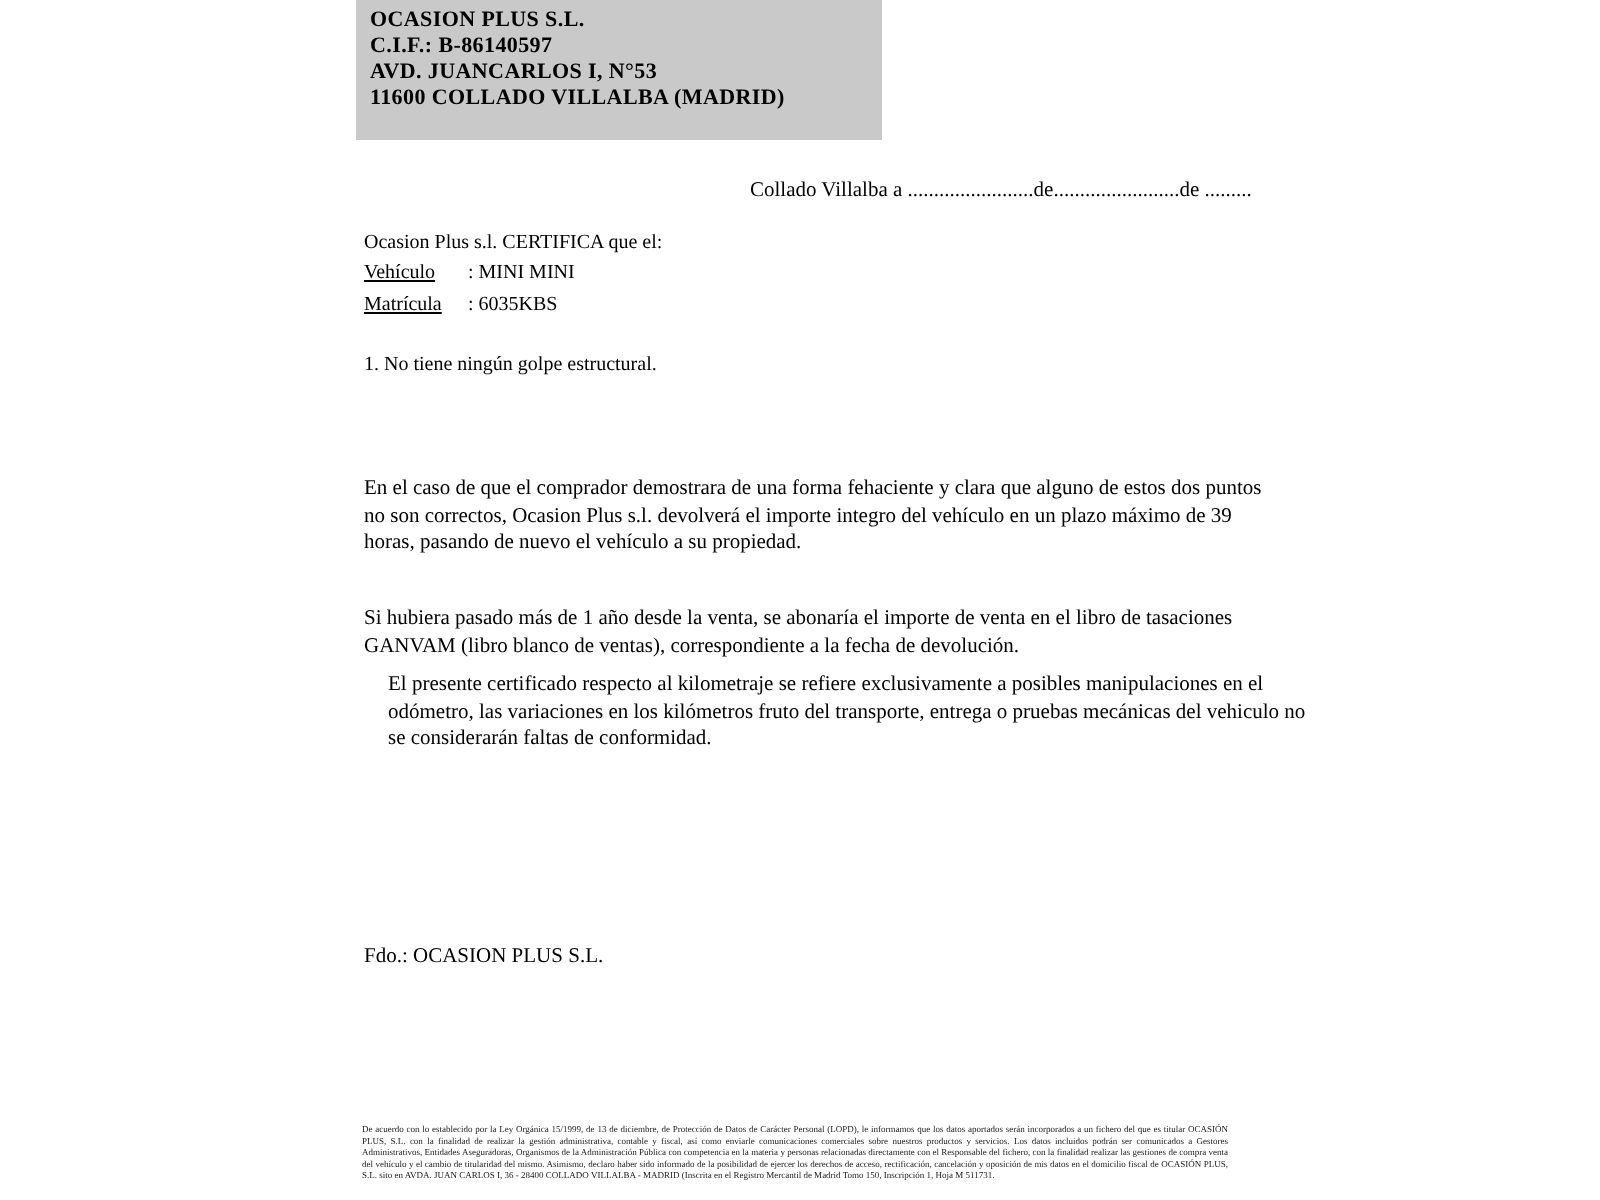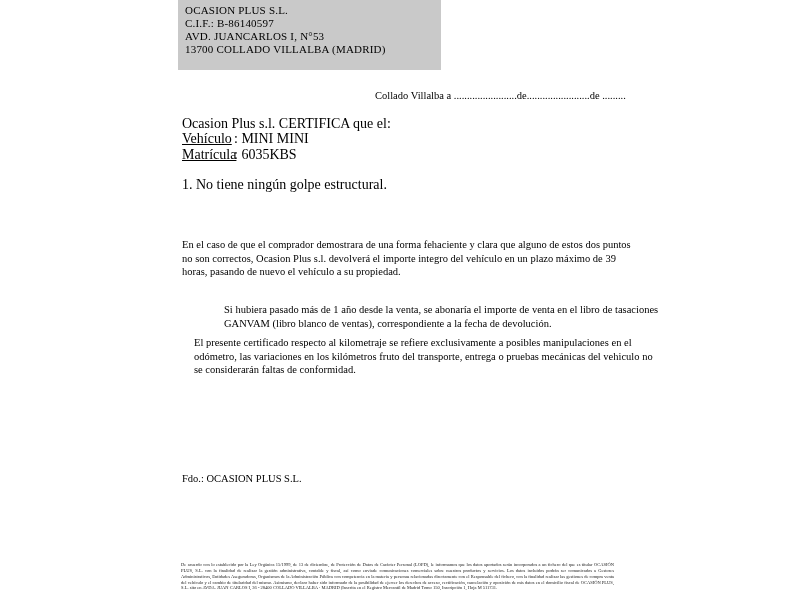--- a/index.html
+++ b/index.html
@@ -15,35 +15,35 @@
     background: #ffffff;
     overflow: hidden;
   }
   .header-box {
     position: absolute;
     left: 178px; top: 0;
     width: 263px; height: 70px;
     background: #c9c9c9;
     padding: 4px 10px 0 7px;
     box-sizing: border-box;
-    font-weight: normal;
+    font-weight: bold;
     font-size: 11px;
     line-height: 13px;
     letter-spacing: 0.2px;
   }
   .date-line {
     position: absolute;
     left: 375px; top: 90px;
     font-size: 10.5px;
     white-space: nowrap;
   }
   .body-line {
     position: absolute;
     left: 182px;
-    font-size: 14px;
+    font-size: 10px;
     white-space: nowrap;
   }
   .body-para {
     position: absolute;
     left: 182px;
     width: 460px;
     font-size: 10.5px;
     line-height: 13.5px;
   }
   .label-underline {
@@ -75,39 +75,39 @@
 </style>
 </head>
 <body>
 
 <div class="page">
 
   <div class="header-box">
     <div>OCASION PLUS S.L.</div>
     <div>C.I.F.: B-86140597</div>
     <div>AVD. JUANCARLOS I, N°53</div>
-    <div>13700 COLLADO VILLALBA (MADRID)</div>
+    <div>11600 COLLADO VILLALBA (MADRID)</div>
   </div>
 
   <div class="date-line">Collado Villalba a ........................de........................de .........</div>
 
   <div class="body-line" style="top:116px;">Ocasion Plus s.l. CERTIFICA que el:</div>
 
   <div class="body-line" style="top:131px;font-family:Liberation Serif, serif;">
     <span class="label-underline">Vehículo</span><span>: MINI MINI</span>
   </div>
 
   <div class="body-line" style="top:147px;">
     <span class="label-underline">Matrícula</span><span>: 6035KBS</span>
   </div>
 
   <div class="body-line" style="top:177px;">1. No tiene ningún golpe estructural.</div>
 
   <div class="body-para" style="top:238px;">En el caso de que el comprador demostrara de una forma fehaciente y clara que alguno de estos dos puntos no son correctos, Ocasion Plus s.l. devolverá el importe integro del vehículo en un plazo máximo de 39 horas, pasando de nuevo el vehículo a su propiedad.</div>
-  <div class="body-para" style="top:303px;margin-left:42px;">Si hubiera pasado más de 1 año desde la venta, se abonaría el importe de venta en el libro de tasaciones GANVAM (libro blanco de ventas), correspondiente a la fecha de devolución.</div>
+  <div class="body-para" style="top:303px;">Si hubiera pasado más de 1 año desde la venta, se abonaría el importe de venta en el libro de tasaciones GANVAM (libro blanco de ventas), correspondiente a la fecha de devolución.</div>
   <div class="body-para" style="top:336px;margin-left:12px;">El presente certificado respecto al kilometraje se refiere exclusivamente a posibles manipulaciones en el odómetro, las variaciones en los kilómetros fruto del transporte, entrega o pruebas mecánicas del vehiculo no se considerarán faltas de conformidad.</div>
 
   <div class="signature">Fdo.: OCASION PLUS S.L.</div>
 
   <div class="legal-wrap">
     <div class="legal-inner">De acuerdo con lo establecido por la Ley Orgánica 15/1999, de 13 de diciembre, de Protección de Datos de Carácter Personal (LOPD), le informamos que los datos aportados serán incorporados a un fichero del que es titular OCASIÓN PLUS, S.L. con la finalidad de realizar la gestión administrativa, contable y fiscal, así como enviarle comunicaciones comerciales sobre nuestros productos y servicios. Los datos incluidos podrán ser comunicados a Gestores Administrativos, Entidades Aseguradoras, Organismos de la Administración Pública con competencia en la materia y personas relacionadas directamente con el Responsable del fichero, con la finalidad realizar las gestiones de compra venta del vehículo y el cambio de titularidad del mismo. Asimismo, declaro haber sido informado de la posibilidad de ejercer los derechos de acceso, rectificación, cancelación y oposición de mis datos en el domicilio fiscal de OCASIÓN PLUS, S.L. sito en AVDA. JUAN CARLOS I, 36 - 28400 COLLADO VILLALBA - MADRID (Inscrita en el Registro Mercantil de Madrid Tomo 150, Inscripción 1, Hoja M 511731.</div>
   </div>
 
 </div>
 

